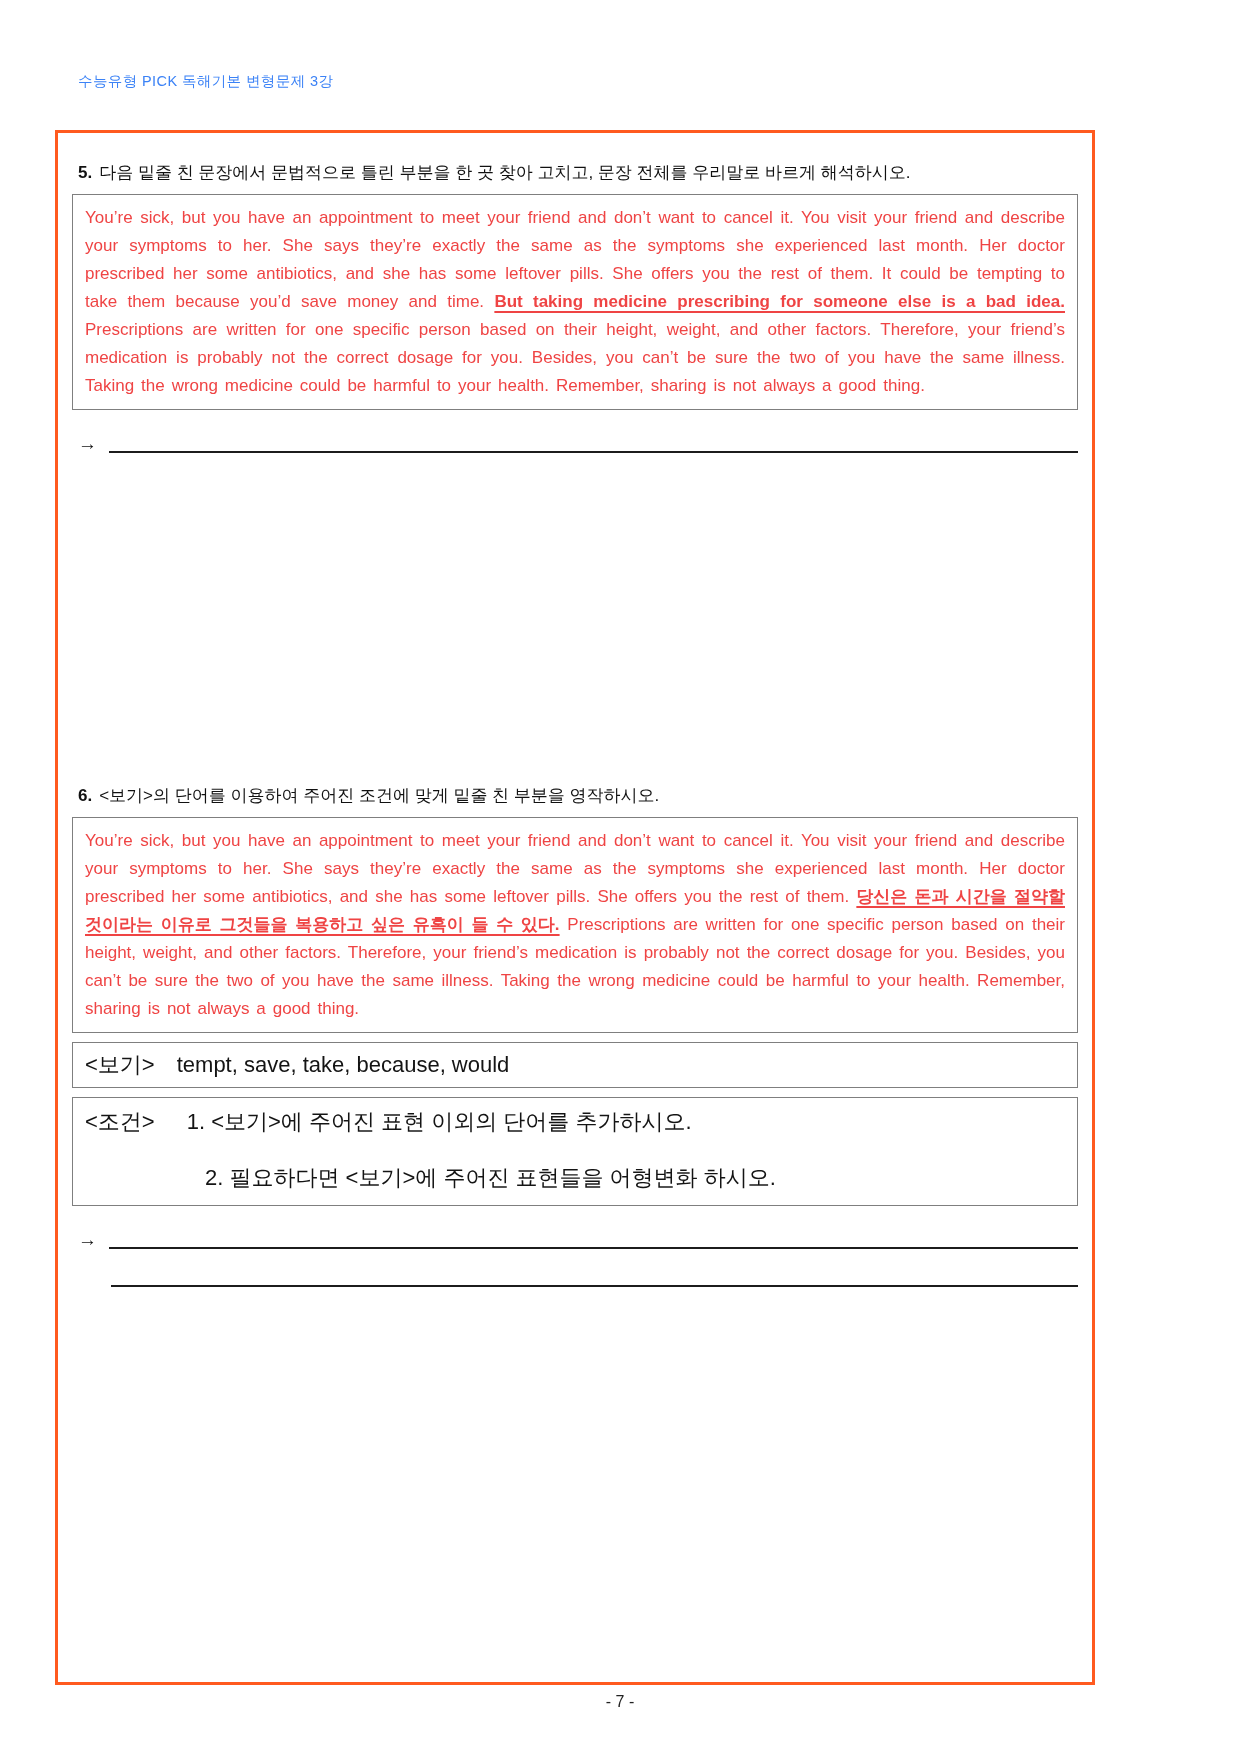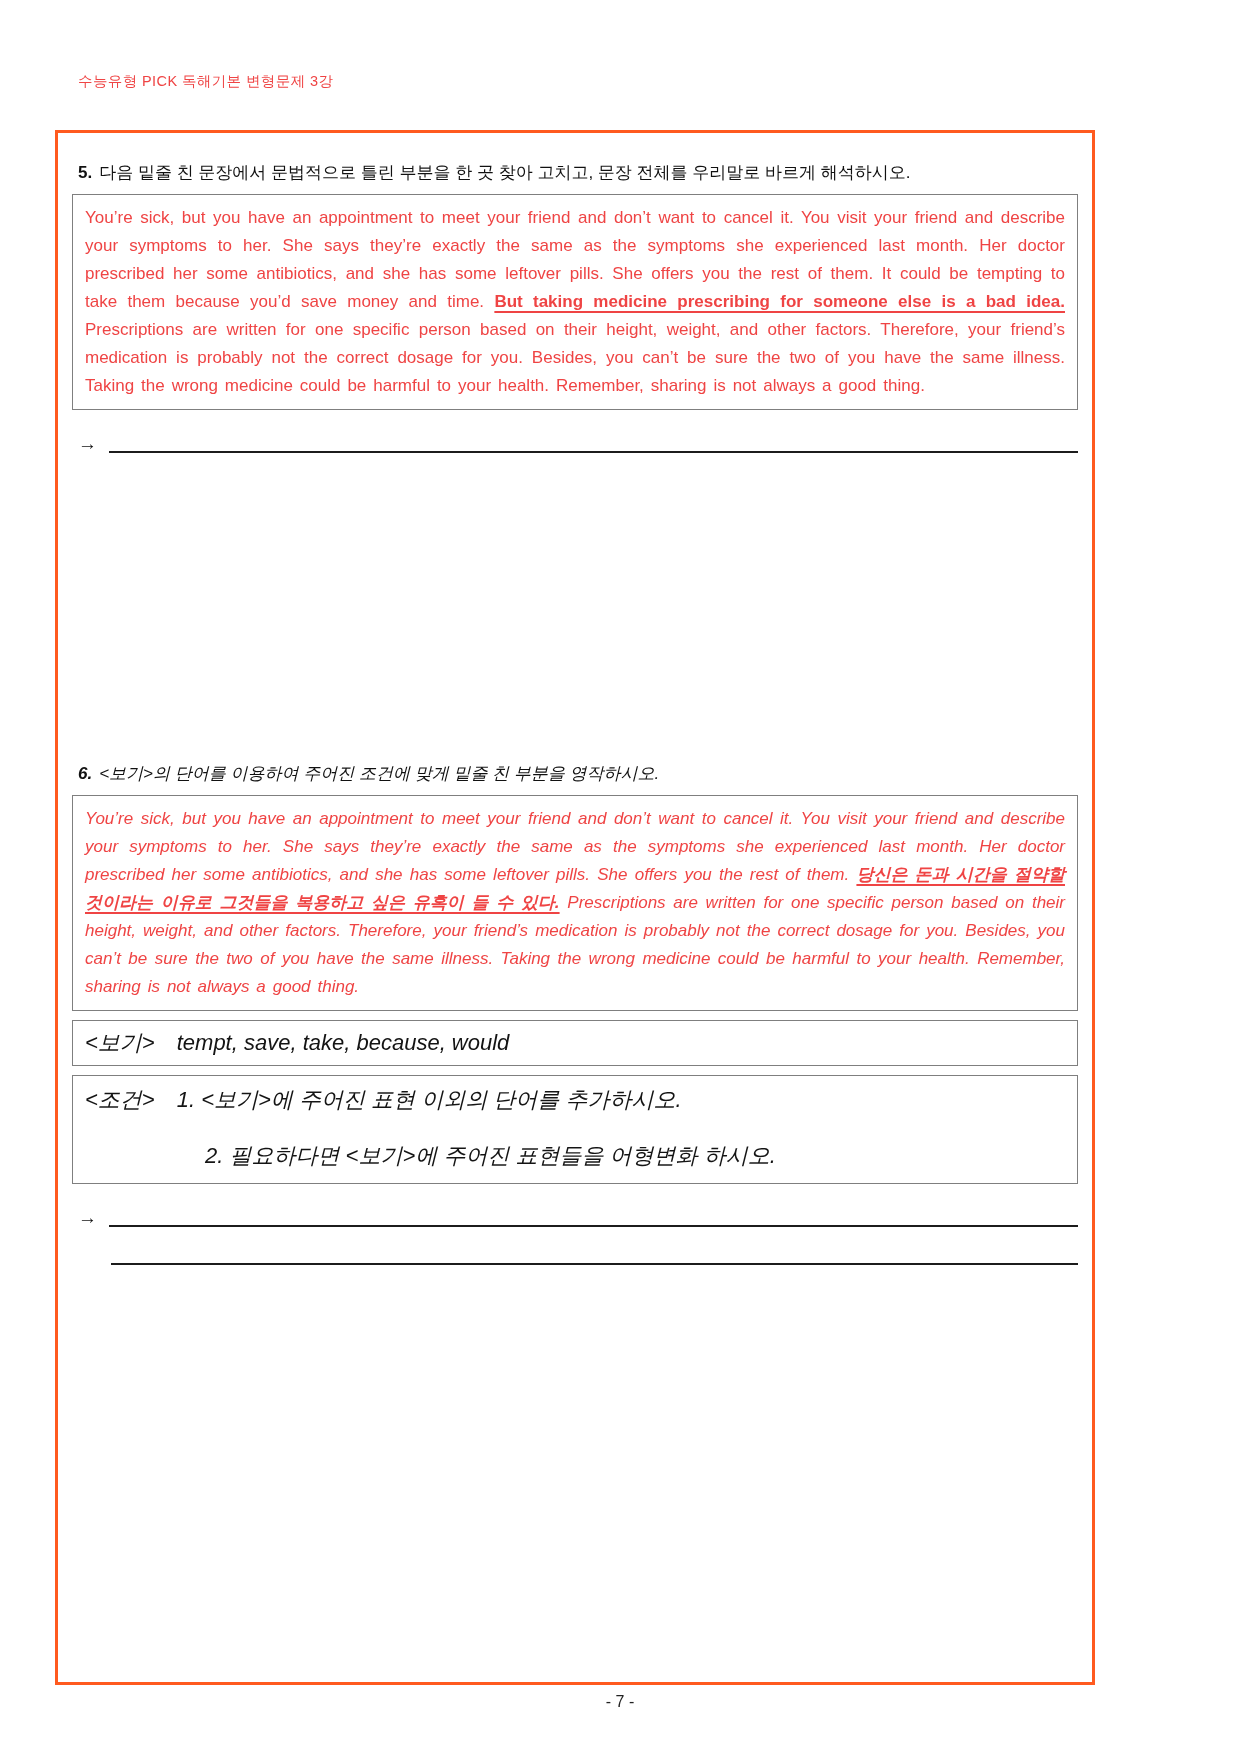--- a/index.html
+++ b/index.html
@@ -4,31 +4,31 @@
 <style>
   * { margin:0; padding:0; box-sizing:border-box; }
   html,body { background:#ffffff; }
   body {
     width:1240px; height:1752px; position:relative;
     font-family:"Liberation Sans","DejaVu Sans",sans-serif;
     color:#111;
   }
   .doc-header {
     position:absolute; left:78px; top:72px;
-    font-size:14.5px; color:#ef4444; letter-spacing:0.4px;
+    font-size:14.5px; color:#3b82f6; letter-spacing:0.4px;
   }
   .frame {
     position:absolute; left:55px; top:130px;
     width:1040px; height:1555px;
     border:3px solid #ff5a1f;
     background:#ffffff;
   }
   .q-block { position:absolute; left:14px; right:14px; }
   .q5-block { top:28px; }
-  .q6-block { top:629px;font-style:italic; }
+  .q6-block { top:651px; }
   .q-line { font-size:17px; line-height:24px; margin:0 0 9px 6px; color:#111; }
   .q-num { font-weight:bold; margin-right:7px; }
   .passage-box {
     border:1px solid #7f7f7f;
     padding:9px 12px;
     font-size:17px; line-height:28px;
     text-align:justify; word-spacing:0.13em;
     color:#ef4444; background:#fff;
   }
   .marked {
@@ -49,21 +49,21 @@
   .answer-row.second { margin-top:20px; }
   .answer-row.second .blank { margin-left:33px; }
   .bogi-box, .jogeon-box {
     border:1px solid #7f7f7f;
     margin-top:9px;
     font-size:22px; color:#141414; background:#fff;
   }
   .bogi-box { padding:7px 12px; display:flex; align-items:center; }
   .bogi-label, .jogeon-label { margin-right:22px; white-space:nowrap; }
   .jogeon-box { padding:9px 12px 12px 12px; }
-  .jogeon-row1 { display:flex; }
+  .jogeon-row1 { display:flex;gap:10px; }
   .jogeon-row2 { margin-left:120px; margin-top:26px; }
   .page-footer {
     position:absolute; left:0; top:1693px; width:1240px;
     text-align:center; font-size:16px; color:#222;
   }
 </style>
 </head>
 <body>
 
 <div class="doc-header">수능유형 PICK 독해기본 변형문제 3강</div>

